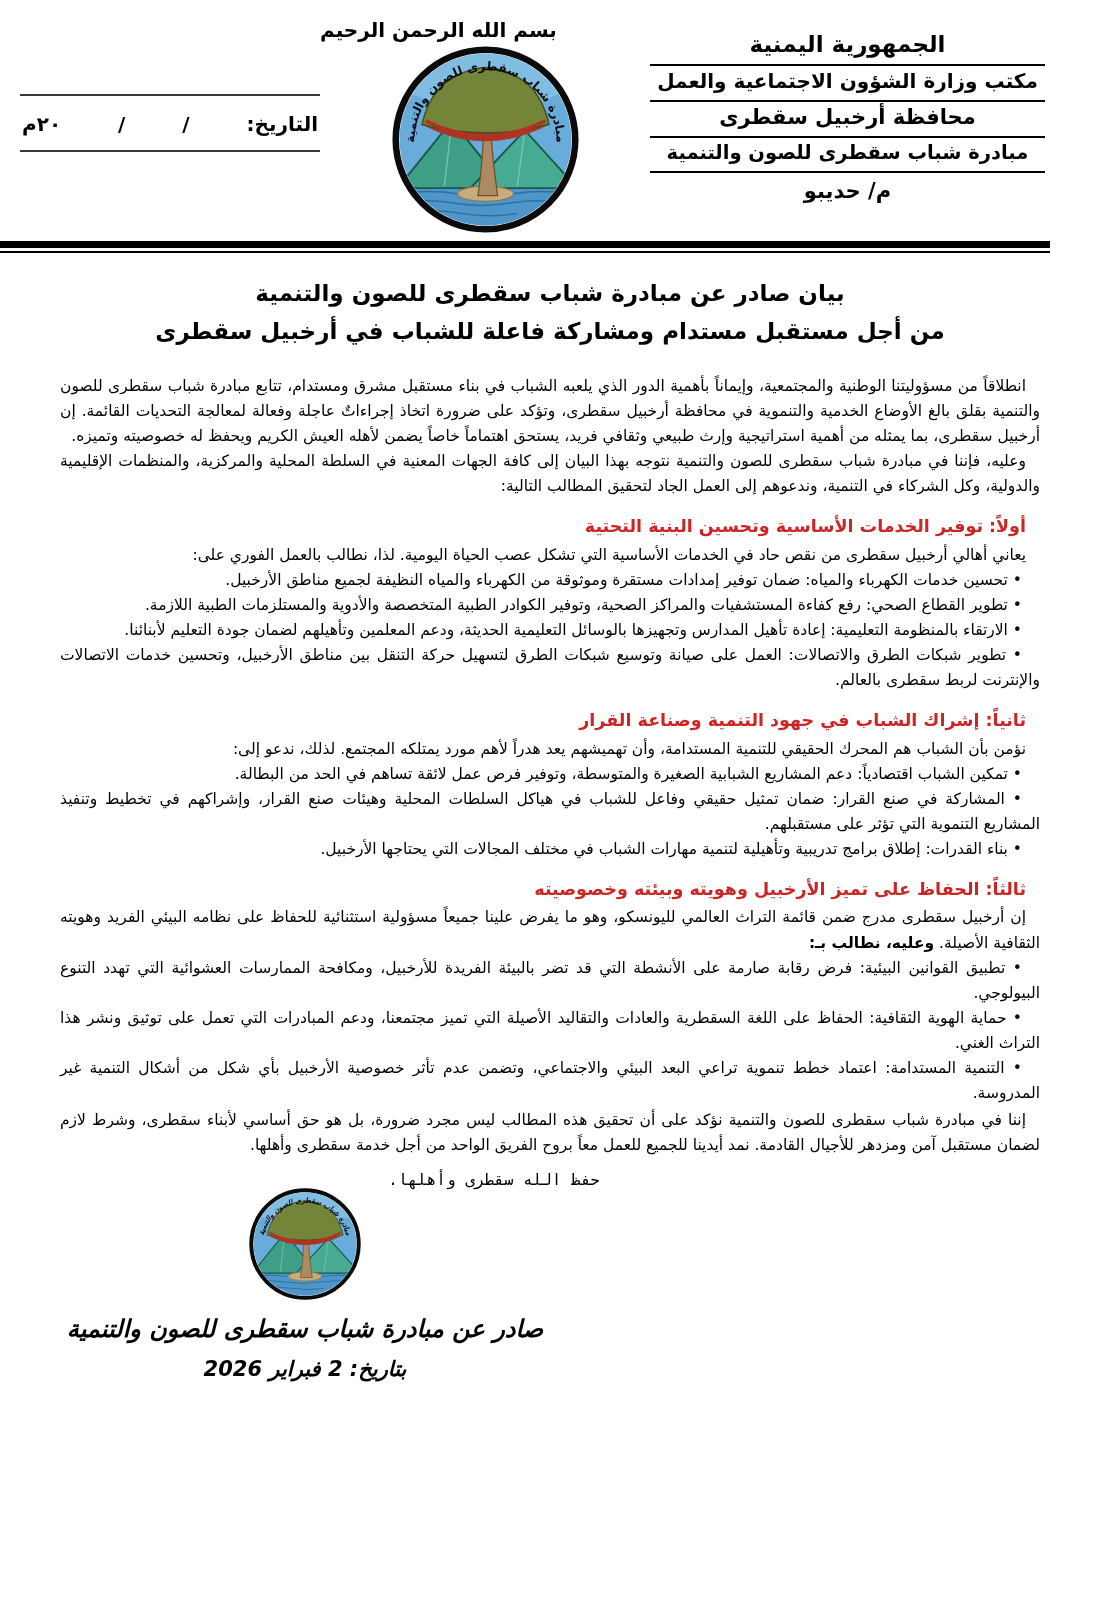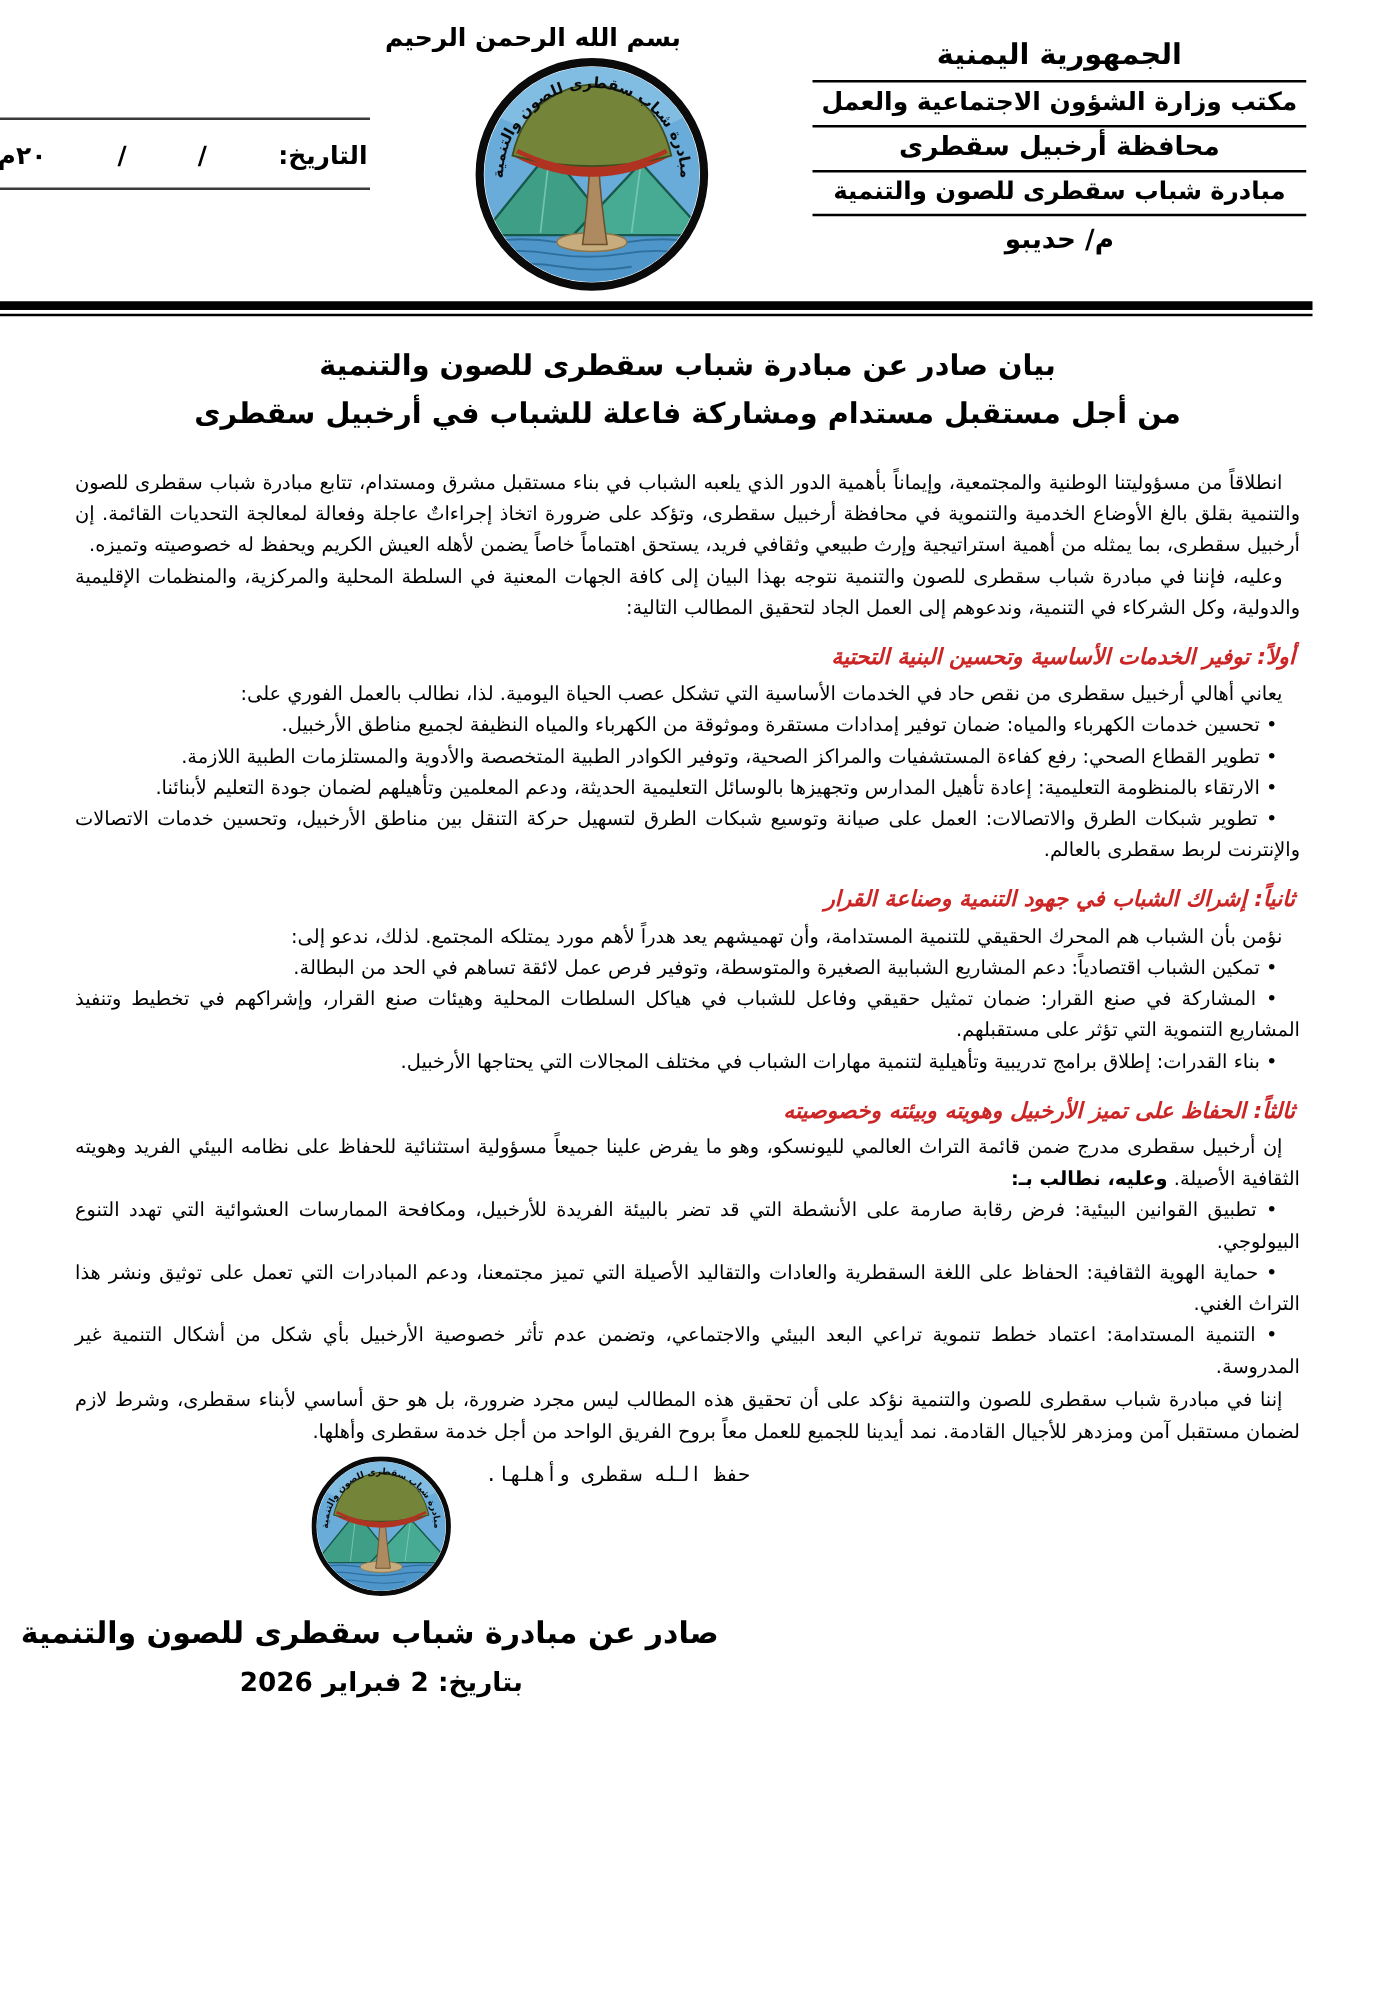--- a/index.html
+++ b/index.html
@@ -3,21 +3,21 @@
 <meta charset="utf-8">
 <style>
   :root{ --accent-red:#CC2525; --rule-dark:#3a3a3a; }
   html,body{ margin:0; padding:0; background:#fff; }
   .page{
     position:relative; width:1099px; height:1600px; overflow:hidden;
     background:#fff; color:#000; direction:rtl;
     font-family:"DejaVu Sans", sans-serif;
   }
   
-  .hdr{ display:grid; grid-template-columns:395px 330px 300px; padding:6px 54px 0 20px;gap:12px; }
+  .hdr{ display:grid; grid-template-columns:395px 330px 300px; padding:6px 54px 0 20px; }
   .hdr-right{ padding-top:22px; font-weight:bold; text-align:center; }
   .hr-e{ border-bottom:2.5px solid #000; padding:3px 2px 7px; }
   .hr-e.last{ border-bottom:none; padding-top:6px; }
   .hr-e.s1{ font-size:23px; }
   .hr-e.s2{ font-size:20px; }
   .hr-e.s3{ font-size:21px; }
   .hr-e.s4{ font-size:19.5px; }
   .hr-e.s5{ font-size:21px; }
   .hdr-center{ text-align:left; }
   .basmala{ font-weight:bold; font-size:20px; padding-top:12px; }
@@ -29,27 +29,27 @@
   .h-rule.second{ margin-top:14px; }
   
   .double-rule{ margin:8px 49px 0 0; height:3px; background:#fff;
     border-top:7px solid #000; border-bottom:2px solid #000; }
   
   .content{ padding:0 59px 0 60px; font-size:15.5px; line-height:1.62; text-align:justify; }
   .title{ margin:22px 0 0; text-align:center; font-weight:bold; font-size:23px; line-height:1.58; text-indent:0; }
   .title.sub{ margin-top:2px;text-align:center; }
   .para{ margin:0; text-indent:14px; }
   .para.first{ margin-top:24px; }
-  .sec-h{ margin:13px 4px 2px; font-size:17.5px; font-weight:bold; color:var(--accent-red); text-indent:0;font-style:italic; }
+  .sec-h{ margin:13px 14px 2px; font-size:17.5px; font-weight:bold; color:var(--accent-red); text-indent:0; }
   .bullet{ margin:0; text-indent:18px; }
   .closing{ margin-top:2px; }
   
   .after{ position:relative; height:205px; margin-top:4px; }
   .prayer{ position:absolute; top:6px; right:440px; font-size:16px; text-indent:0;font-family:Liberation Mono, monospace; }
-  .footer-block{ position:absolute; top:2px; left:-25px; width:540px; text-align:center; }
+  .footer-block{ position:absolute; top:25px; left:-25px; width:540px; text-align:center;font-style:italic; }
   .logo-small{ width:112px; height:112px; display:block; margin:0 auto; }
   .issued{ font-size:24px; font-weight:bold; margin-top:10px; white-space:nowrap; }
   .issued-date{ font-size:21px; font-weight:bold; margin-top:4px; }
   .hidden-defs{ position:absolute; width:0; height:0; overflow:hidden; }
 </style>
 </head>
 <body>
 
 <svg class="hidden-defs" aria-hidden="true">
   <defs>

